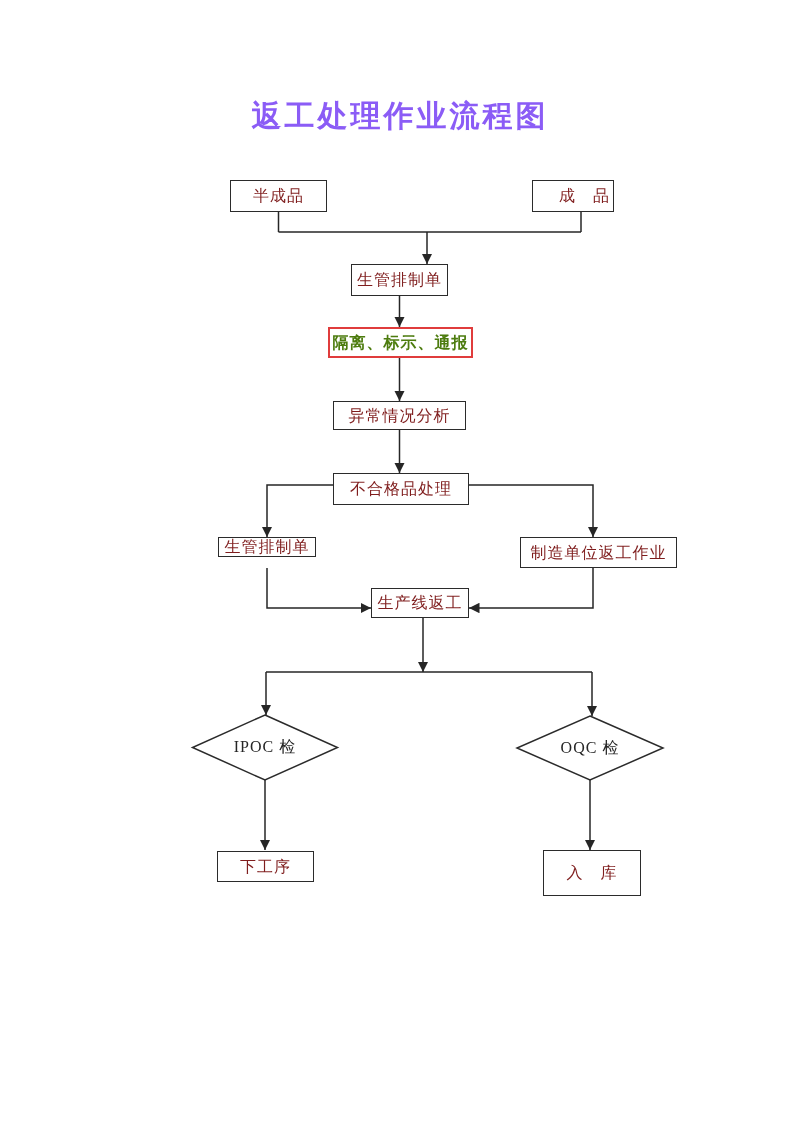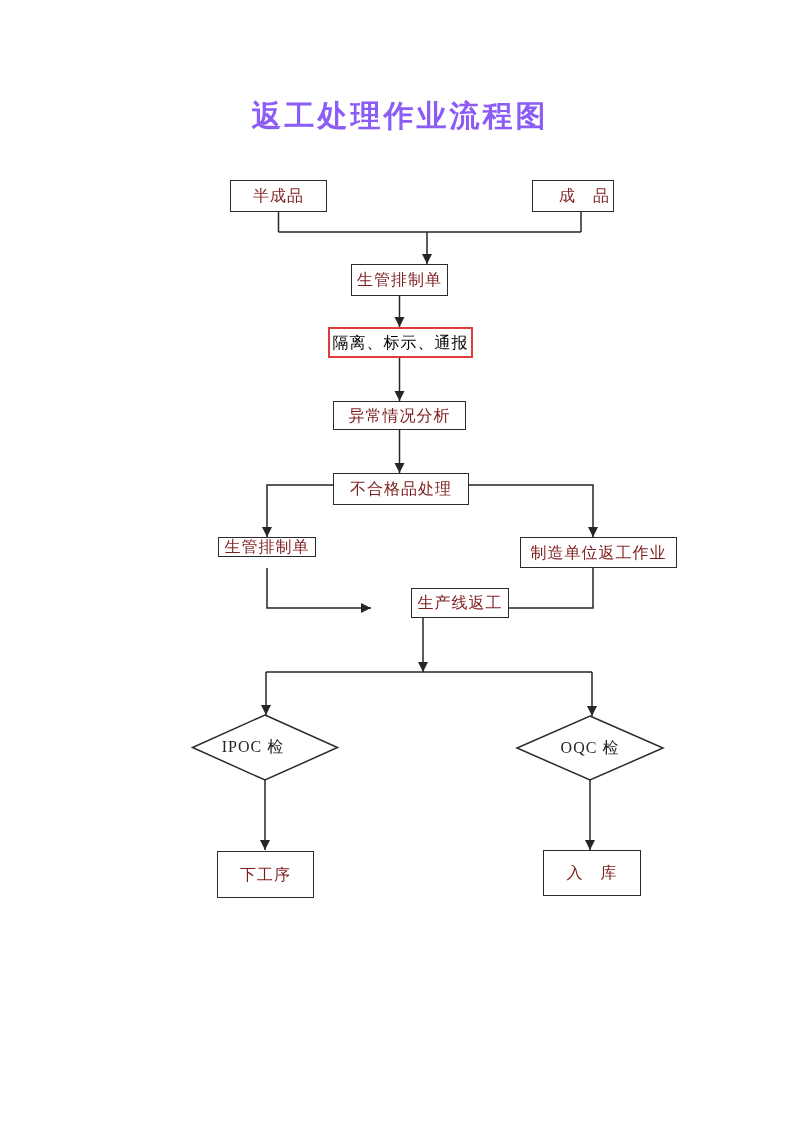--- a/index.html
+++ b/index.html
@@ -43,21 +43,22 @@
     letter-spacing: 1px;
     display: flex;
     align-items: center;
     justify-content: center;
     text-align: center;
     line-height: 1;
     font-family: "Liberation Serif", serif;
   }
   .node.red {
     border: 2px solid #e03c3c;
-    color: #000000;
+    color: #4d7c0f;
+    font-weight: bold;
   }
   .diamond-label {
     position: absolute;
     color: #262626;
     font-size: 16px;
     letter-spacing: 1px;
     display: flex;
     align-items: center;
     justify-content: center;
     text-align: center;
@@ -122,23 +123,23 @@
   <div class="node red" style="left:328px; top:327px; width:145px; height:31px;">隔离、标示、通报</div>
 
   <div class="node" style="left:333px; top:401px; width:133px; height:29px;">异常情况分析</div>
 
   <div class="node" style="left:333px; top:473px; width:136px; height:32px;">不合格品处理</div>
 
   <div class="node" style="left:218px; top:537px; width:98px; height:20px;">生管排制单</div>
 
   <div class="node" style="left:520px; top:537px; width:157px; height:31px;">制造单位返工作业</div>
 
-  <div class="node" style="left:371px; top:588px; width:98px; height:30px;margin-left:40px;">生产线返工</div>
+  <div class="node" style="left:371px; top:588px; width:98px; height:30px;">生产线返工</div>
 
-  <div class="diamond-label" style="left:188px; top:731px; width:130px; height:33px;">IPOC 检</div>
+  <div class="diamond-label" style="left:200px; top:731px; width:130px; height:33px;">IPOC 检</div>
 
   <div class="diamond-label" style="left:525px; top:732px; width:130px; height:33px;">OQC 检</div>
 
-  <div class="node" style="left:217px; top:851px; width:97px; height:47px;">下工序</div>
+  <div class="node" style="left:217px; top:851px; width:97px; height:31px;">下工序</div>
 
   <div class="node" style="left:543px; top:850px; width:98px; height:46px;">入　库</div>
 
 </div>
 
 </body></html>

